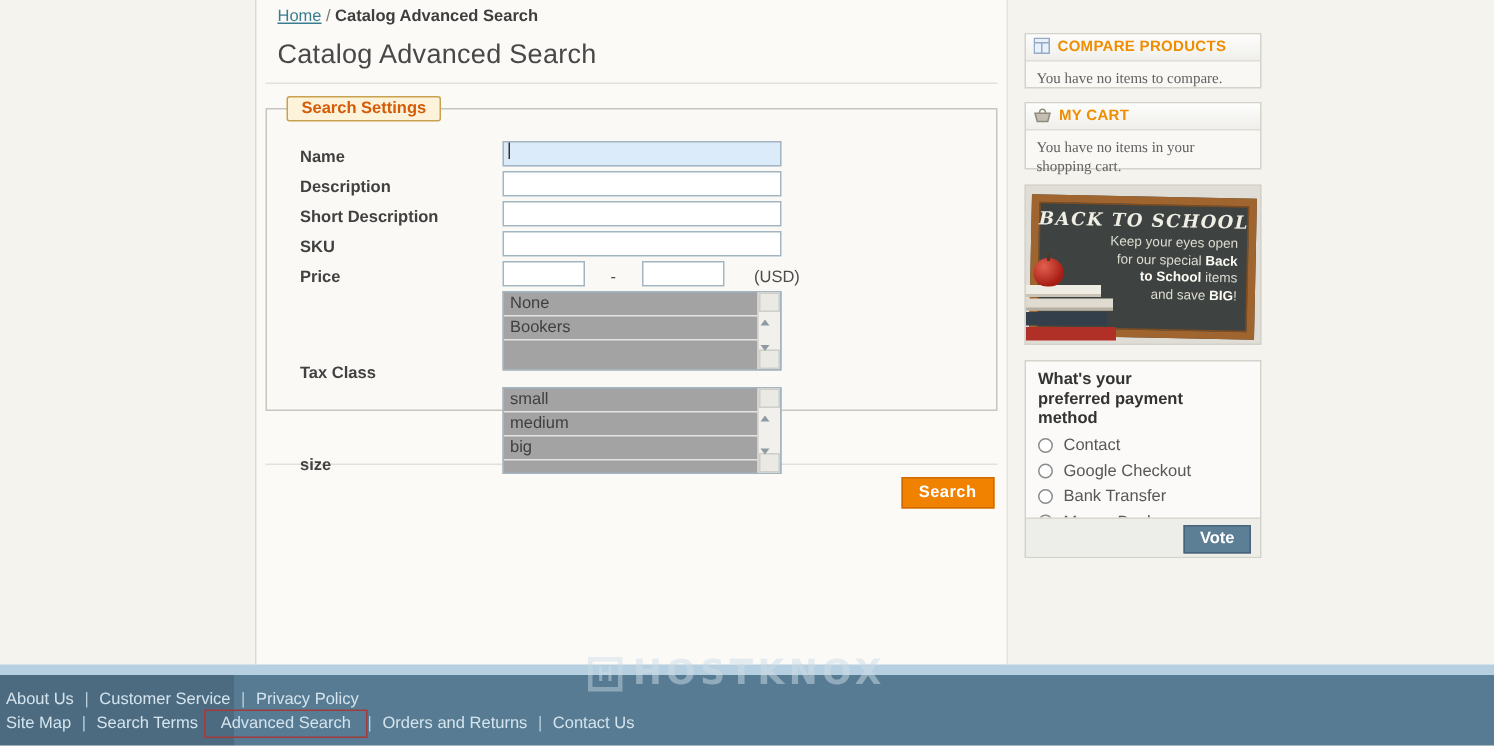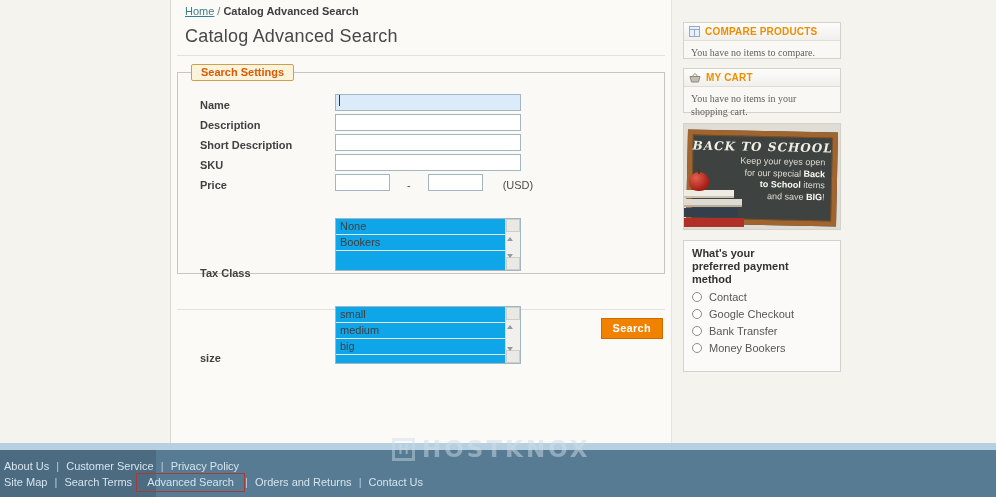--- a/index.html
+++ b/index.html
@@ -43,21 +43,21 @@
     width:186px; height:17px; border:1px solid #a3b5c0; background:#fff;
     font-size:11px; font-family:inherit; padding:0 3px; outline:none;
   }
   input.text.focused { background:#dcebf9; }
   .caret { position:absolute; left:4px; top:3px; width:1px; height:11px; background:#333; }
   input.text.small { width:55px; }
   .dash { padding-top:3px; margin:0 5px; font-size:11px; color:#4c4c4c; }
   .currency { padding-top:3px; margin-left:8px; font-size:11px; color:#4c4c4c; }
 
   
-  .mselect { position:relative; width:186px; border:1px solid #a3b5c0; background:#0ea5e9;margin-top:24px; }
+  .mselect { position:relative; width:186px; border:1px solid #a3b5c0; background:#a3a3a3; }
   .mselect.tax { height:53px; margin-bottom:8px; }
   .mselect.size { height:58px; }
   .opts { margin-right:15px; }
   .opt { font-size:11px; color:#3f3f3f; padding:1px 4px 2px; border-bottom:1px solid #e5e5e2; line-height:12px; }
   .sbar { position:absolute; top:0; right:0; bottom:0; width:15px; background:#f1f0ec; border-left:1px solid #d8d7d1; }
   .sbtn { position:absolute; left:0; width:14px; height:13px; background:#eae9e4; border:1px solid #cfcec8; }
   .sbtn.up { top:0; } .sbtn.down { bottom:0; }
   .tri-up { width:0; height:0; margin:4px auto 0; border-left:3px solid transparent; border-right:3px solid transparent; border-bottom:4px solid #919aa0; }
   .tri-down { width:0; height:0; margin:4px auto 0; border-left:3px solid transparent; border-right:3px solid transparent; border-top:4px solid #919aa0; }
 
@@ -275,20 +275,23 @@
     <span>Google Checkout</span>
   </label>
   <label class="poll-opt">
     <input type="radio" name="poll" style="">
     <span>Bank Transfer</span>
   </label>
   <label class="poll-opt">
     <input type="radio" name="poll" style="">
     <span>Money Bookers</span>
   </label>
+  <div class="poll-foot">
+    <button class="btn-vote">Vote</button>
+  </div>
 </div>
 
 <div class="foot-bar"></div>
 
 <div class="wm">
   <span class="wm-logo">H</span>
   <span class="wm-text">HOSTKNOX</span>
 </div>
 
 <div class="footer">

